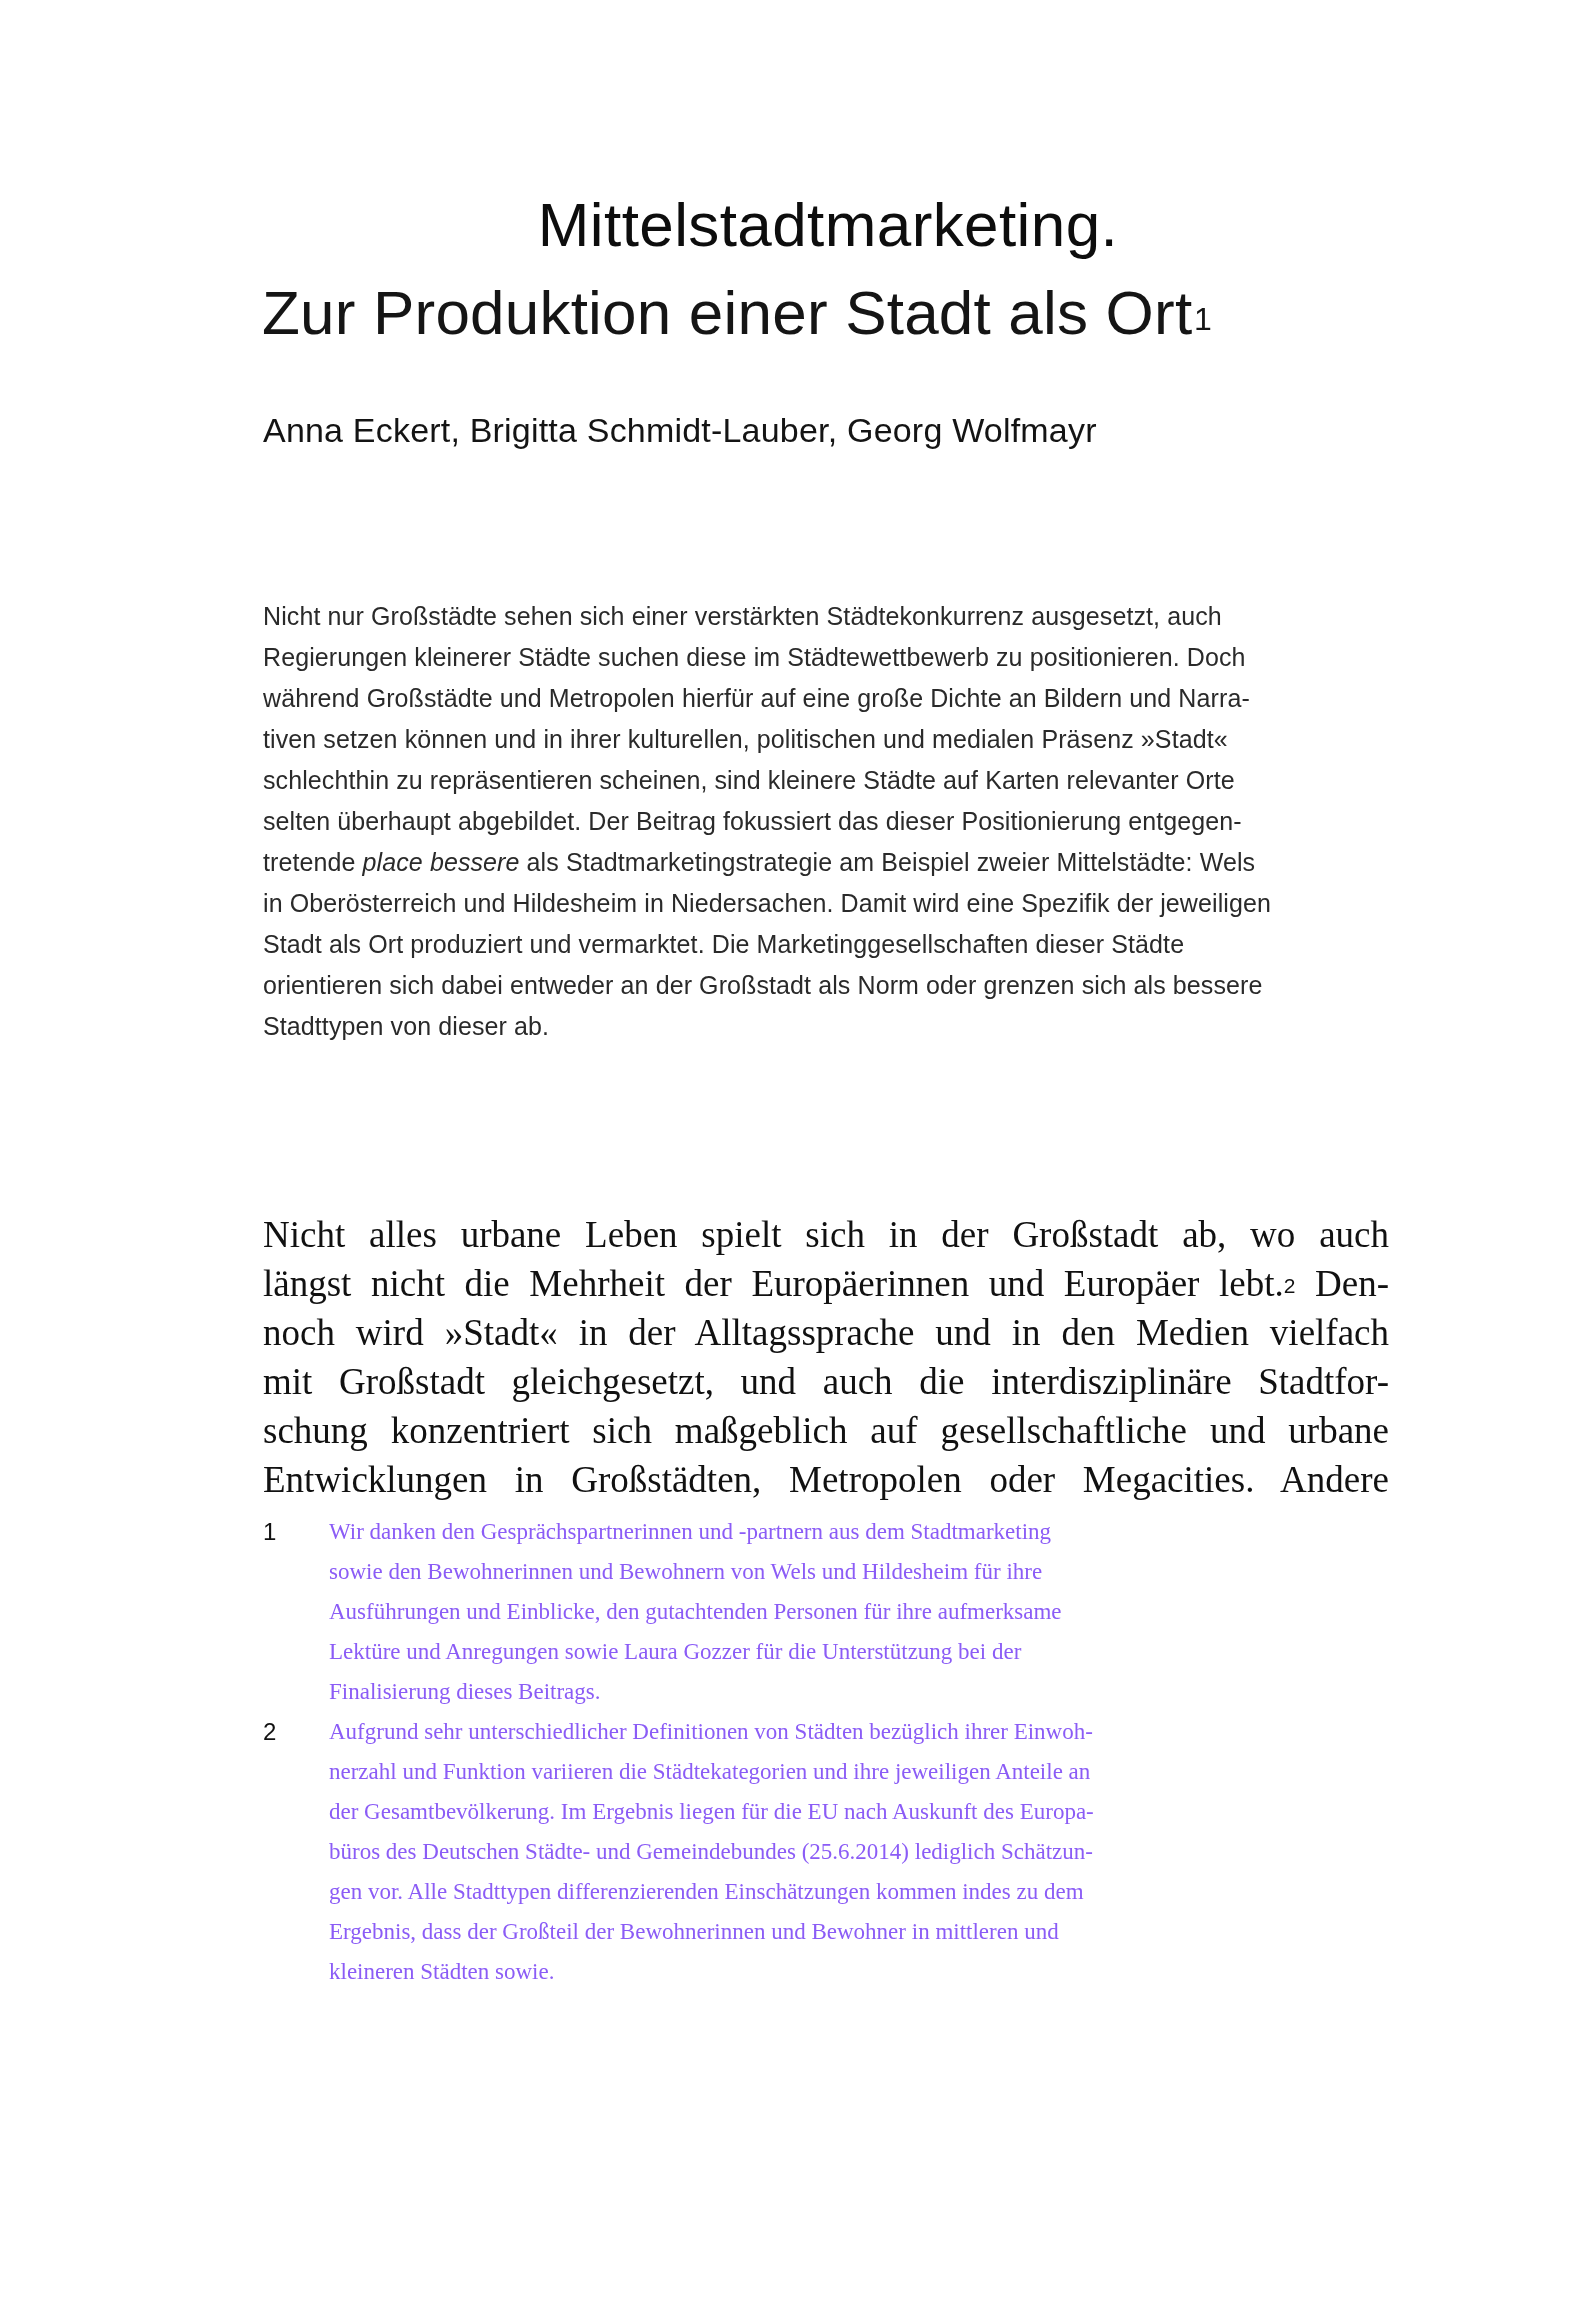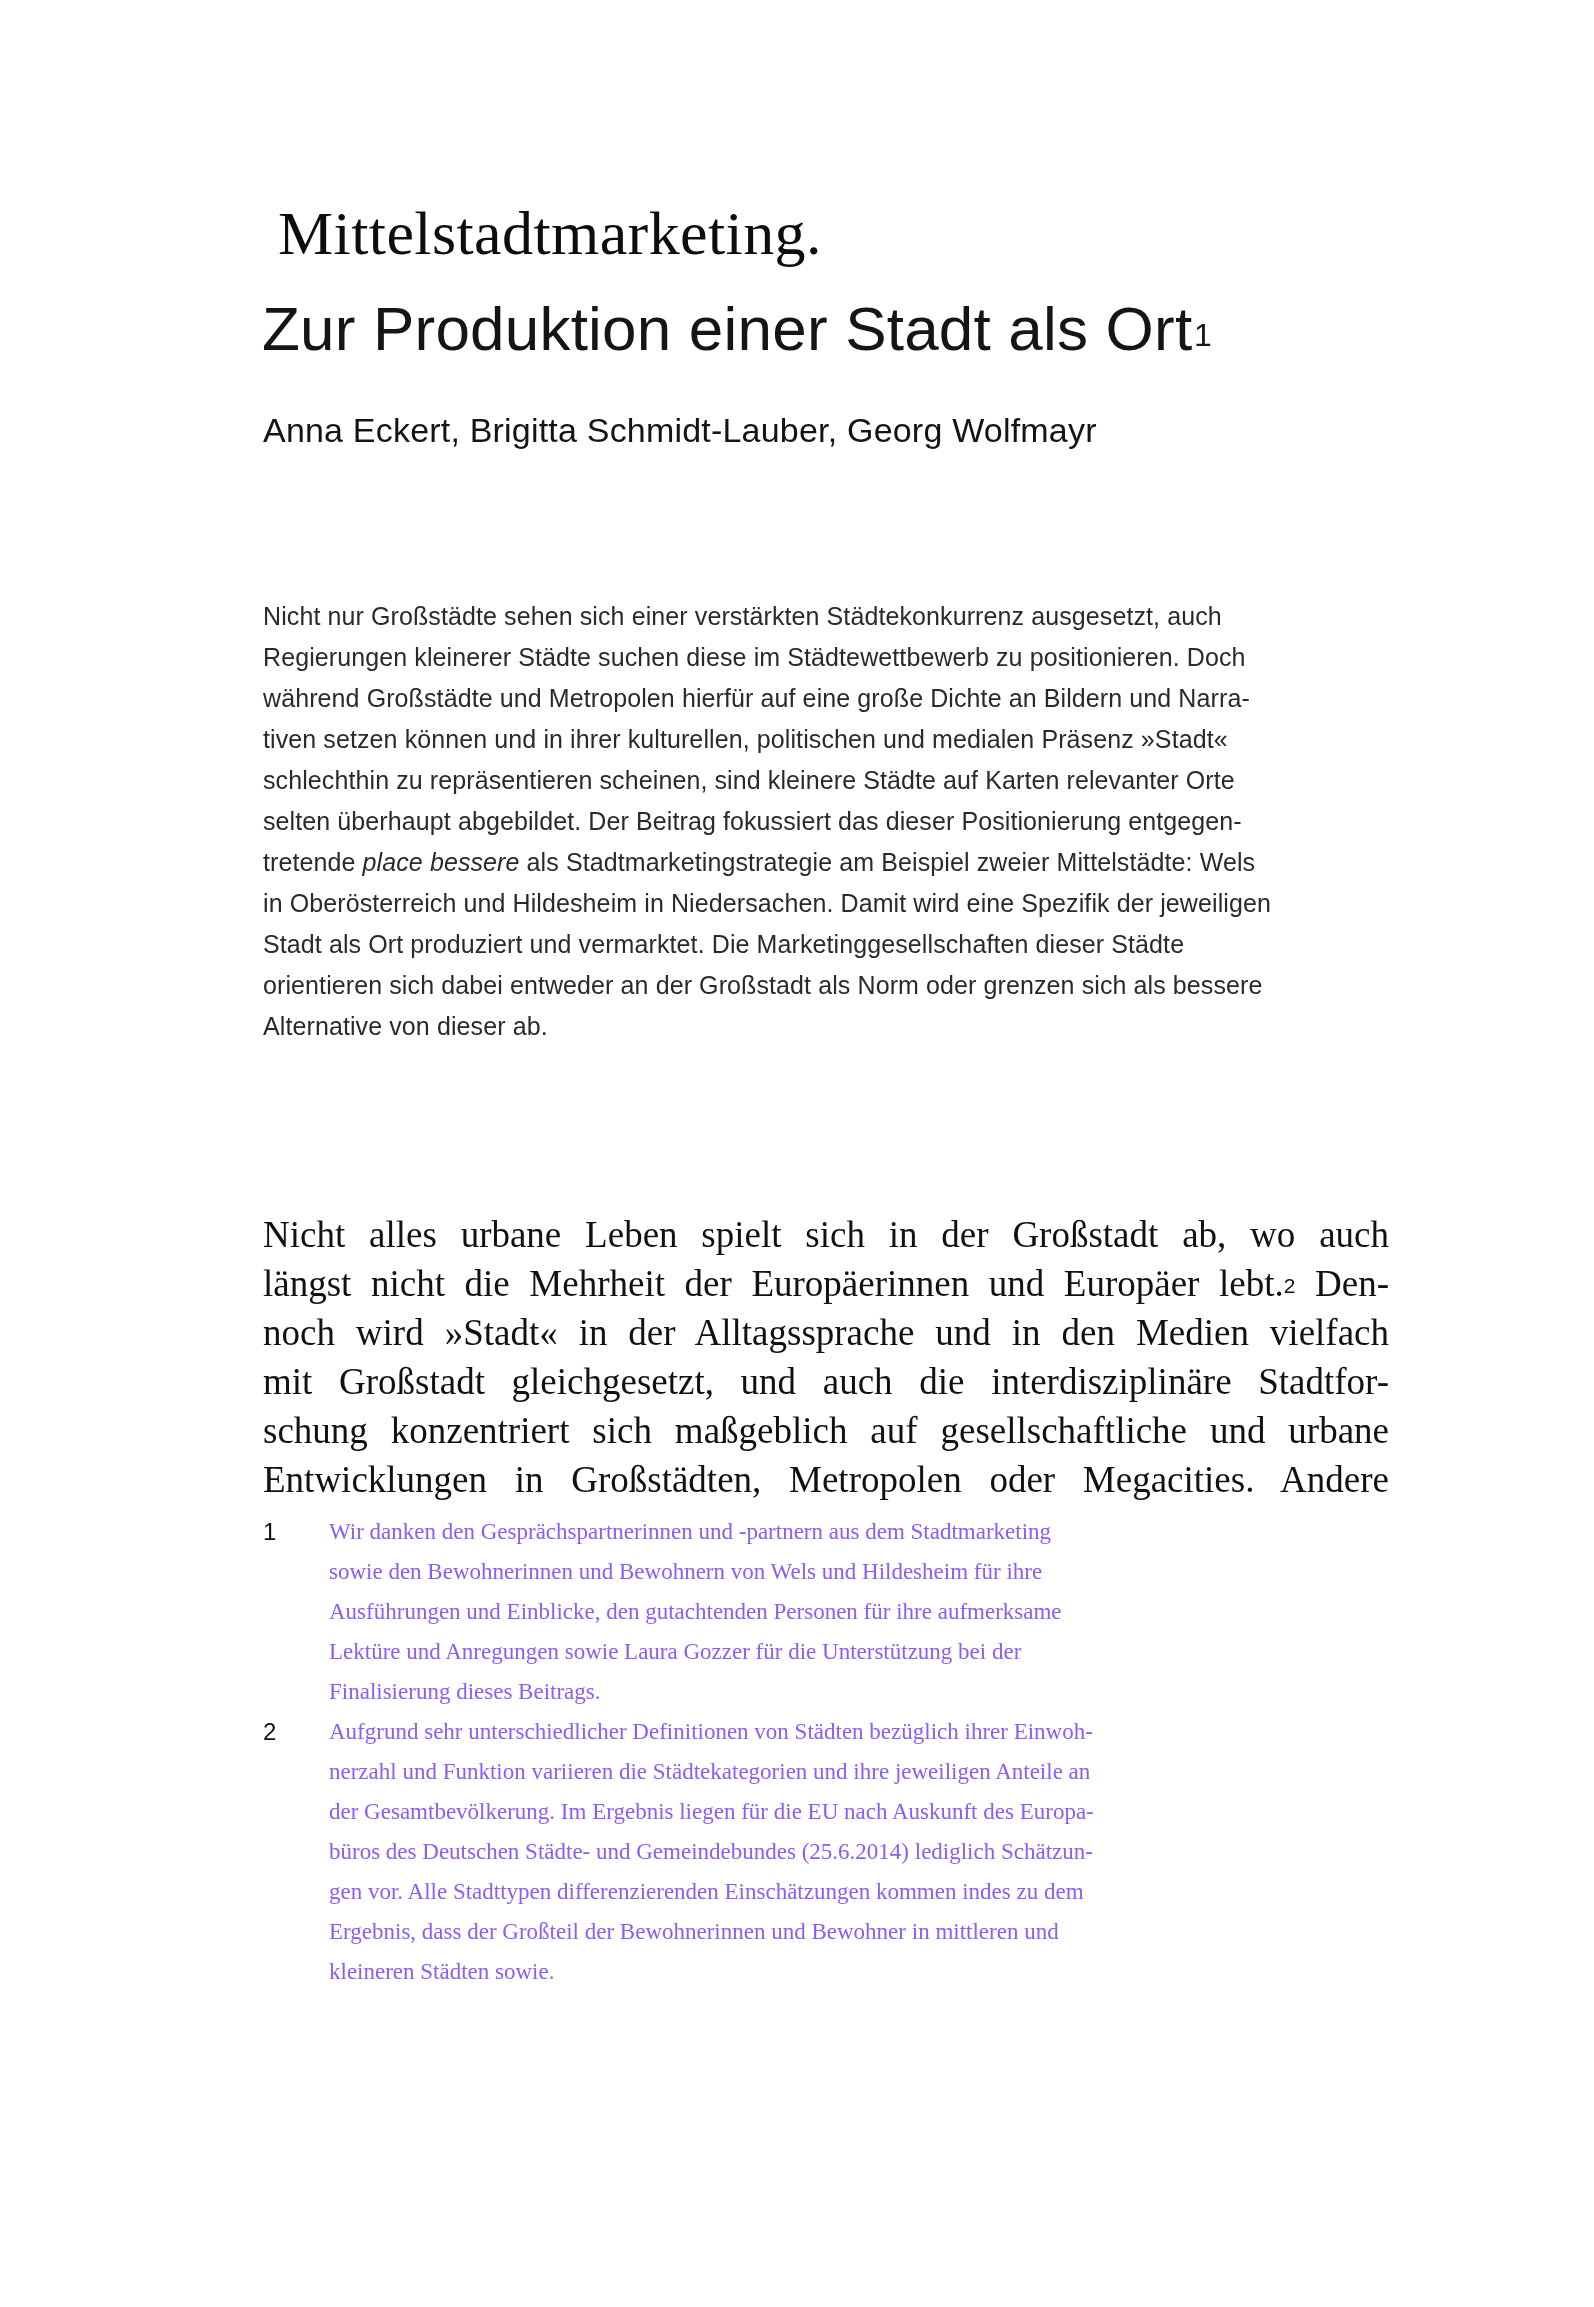--- a/index.html
+++ b/index.html
@@ -1,19 +1,19 @@
 <!DOCTYPE html>
 <html style="font-size:12.8px"><head>
 <meta charset="utf-8">
 <style>
   html, body { margin: 0; padding: 0; background: #ffffff; }
   body { width: 1595px; height: 2307px; position: relative; overflow: hidden; color: #111; }
   .page { position: absolute; left: 0; top: 0; width: 1595px; height: 2307px; background: #fff; }
   .title-block { position: absolute; left: 262px; top: 177px; width: 1132px; }
-  .title-main { font-family: Liberation Serif, serif; font-size: 62px; font-weight: 500; letter-spacing: 0.4px; line-height: 80px; margin: 16px; color: #0d0d0d; }
+  .title-main { font-family: Liberation Sans, sans-serif; font-size: 62px; font-weight: 500; letter-spacing: 0.4px; line-height: 80px; margin: 8px; color: #0d0d0d; text-align: center; }
   .title-sub { font-family: "Liberation Sans", sans-serif; font-size: 62px; font-weight: 300; line-height: 80px; margin: 0; color: #151515; letter-spacing: 0.2px; }
   .title-sub sup { font-size: 32px; vertical-align: top; position: relative; top: 6.4px; margin-left: 1.6px; }
   .authors { position: absolute; left: 263px; top: 411px; font-family: "Liberation Sans", sans-serif; font-size: 34px; color: #141414; letter-spacing: 0.2px; }
   .abstract { position: absolute; left: 263px; top: 596px; width: 1116px; font-family: "Liberation Sans", sans-serif; font-size: 25px; line-height: 41px; color: #2a2a2a; letter-spacing: 0.1px; }
   .abstract .line { display: block; white-space: nowrap; }
   .abstract em { font-style: italic; }
   .body-text { position: absolute; left: 263px; top: 1166px; width: 1126px; font-family: "Liberation Serif", serif; font-size: 37px; line-height: 49px; color: #111; margin-top: 44px; }
   .body-text .line { display: block; white-space: nowrap; text-align: justify; text-align-last: justify; }
   .body-text .line.last { text-align-last: justify; }
   .body-text sup { font-family: "Liberation Sans", sans-serif; font-size: 21px; vertical-align: top; position: relative; top: 1.6px; }
@@ -39,21 +39,21 @@
     <span class="line">Nicht nur Großstädte sehen sich einer verstärkten Städtekonkurrenz ausgesetzt, auch</span>
     <span class="line">Regierungen kleinerer Städte suchen diese im Städtewettbewerb zu positionieren. Doch</span>
     <span class="line">während Großstädte und Metropolen hierfür auf eine große Dichte an Bildern und Narra-</span>
     <span class="line">tiven setzen können und in ihrer kulturellen, politischen und medialen Präsenz »Stadt«</span>
     <span class="line">schlechthin zu repräsentieren scheinen, sind kleinere Städte auf Karten relevanter Orte</span>
     <span class="line">selten überhaupt abgebildet. Der Beitrag fokussiert das dieser Positionierung entgegen-</span>
     <span class="line"><span>tretende </span><em>place bessere</em><span> als Stadtmarketingstrategie am Beispiel zweier Mittelstädte: Wels</span></span>
     <span class="line">in Oberösterreich und Hildesheim in Niedersachen. Damit wird eine Spezifik der jeweiligen</span>
     <span class="line">Stadt als Ort produziert und vermarktet. Die Marketinggesellschaften dieser Städte</span>
     <span class="line">orientieren sich dabei entweder an der Großstadt als Norm oder grenzen sich als bessere</span>
-    <span class="line">Alternative von dieser ab.</span>
+    <span class="line">Stadttypen von dieser ab.</span>
   </div>
 
   <div class="body-text">
     <span class="line">Nicht alles urbane Leben spielt sich in der Großstadt ab, wo auch</span>
     <span class="line"><span>längst nicht die Mehrheit der Europäerinnen und Europäer lebt.</span><sup>2</sup><span> Den-</span></span>
     <span class="line">noch wird »Stadt« in der Alltagssprache und in den Medien vielfach</span>
     <span class="line">mit Großstadt gleichgesetzt, und auch die interdisziplinäre Stadtfor-</span>
     <span class="line">schung konzentriert sich maßgeblich auf gesellschaftliche und urbane</span>
     <span class="line last">Entwicklungen in Großstädten, Metropolen oder Megacities. Andere</span>
   </div>

